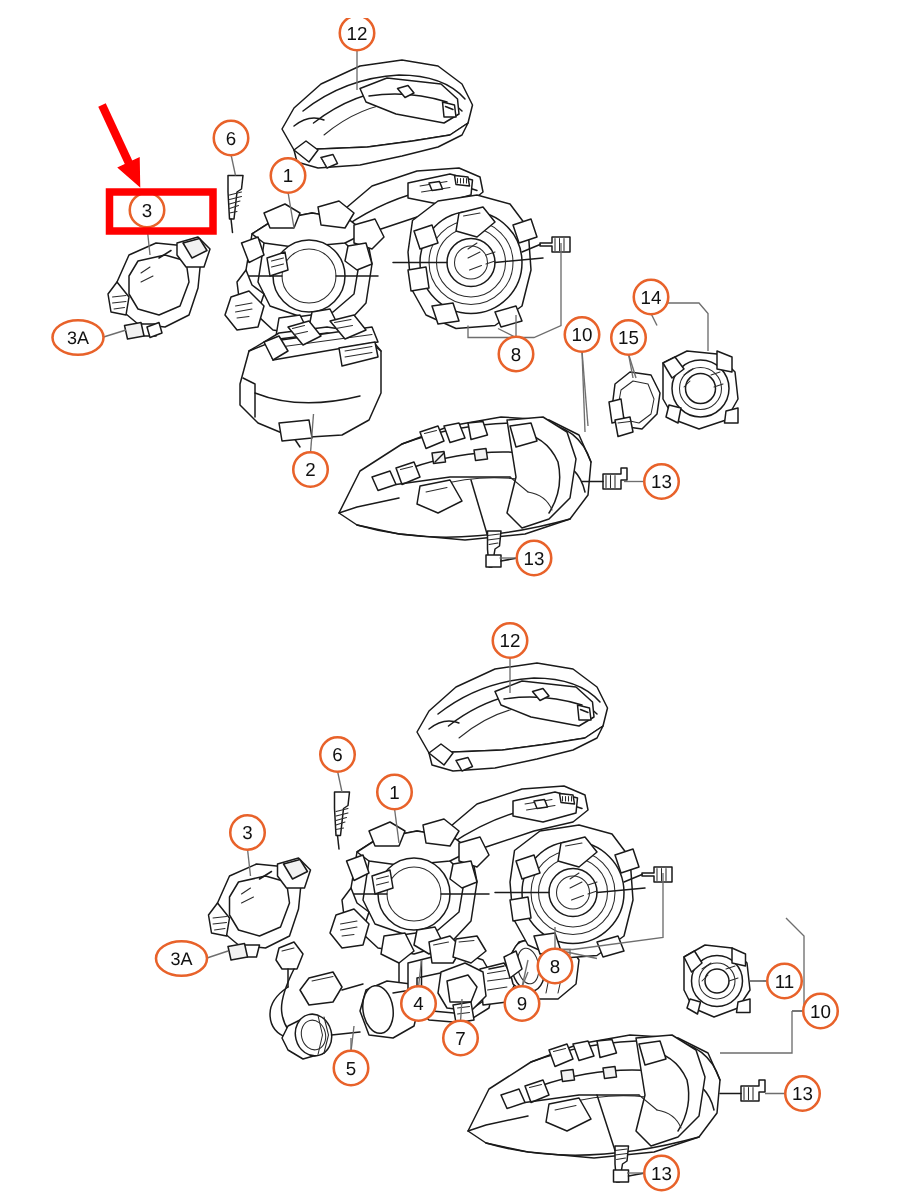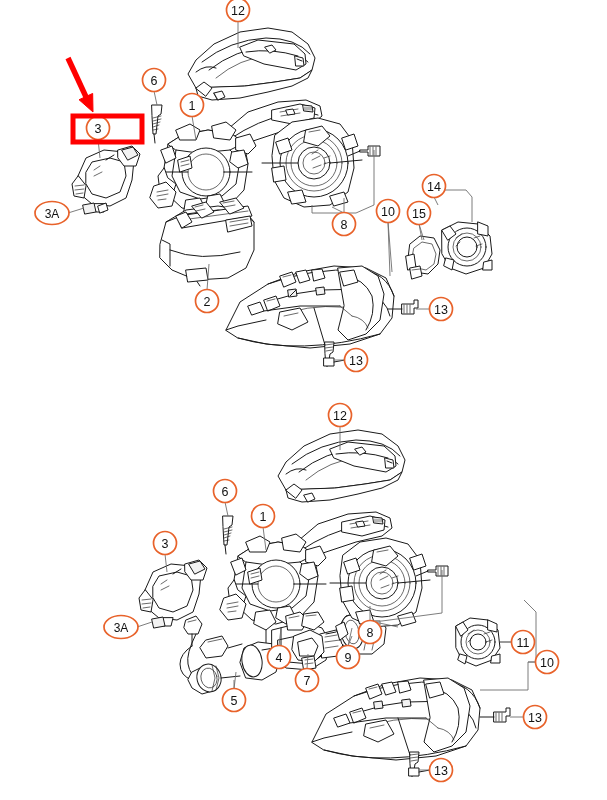--- a/index.html
+++ b/index.html
@@ -9,21 +9,21 @@
   }
   body {
     width: 607px;
     height: 800px;
     font-family: "Liberation Sans", sans-serif;
     position: relative;
     overflow: hidden;
   }
   #sheet {
     position: absolute;
-    left: 0; top: 0;
+    left: 0; top: 12px;
     width: 607px;
     height: 664px;
     background: #ffffff;
   }
   svg.art { position: absolute; left: 0; top: 0; width: 607px; height: 800px; }
   .ln   { fill: none; stroke: #1a1a1a; stroke-width: 1; stroke-linejoin: round; stroke-linecap: round; }
   .ln-t { fill: none; stroke: #2b2b2b; stroke-width: 0.7; stroke-linejoin: round; stroke-linecap: round; }
   .ln-f { fill: #ffffff; stroke: #1a1a1a; stroke-width: 1; stroke-linejoin: round; stroke-linecap: round; }
   .ln-g { fill: #f2f2f2; stroke: #1a1a1a; stroke-width: 1; stroke-linejoin: round; stroke-linecap: round; }
   .lead { fill: none; stroke: #6e6e6e; stroke-width: 0.9; }

